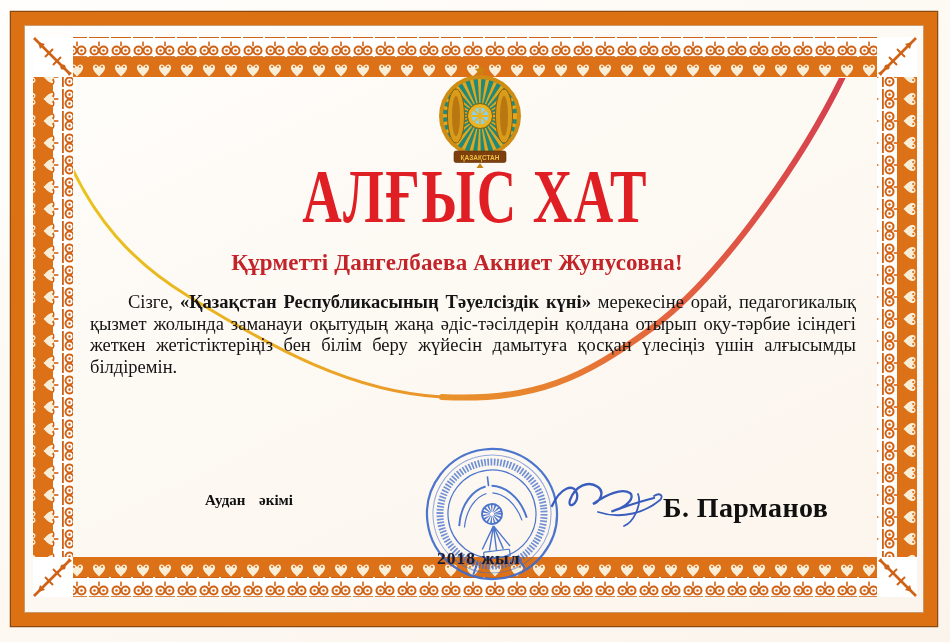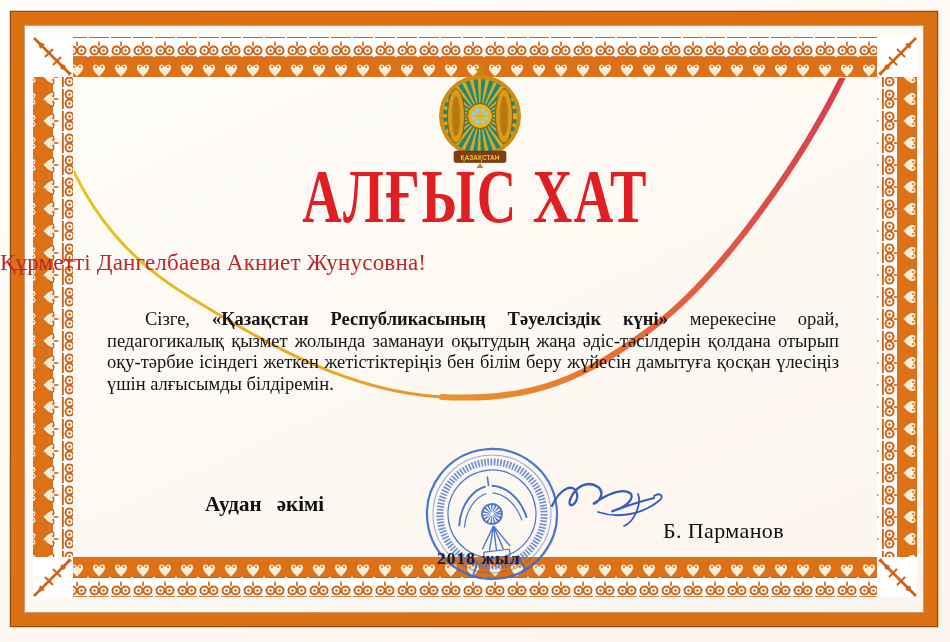--- a/index.html
+++ b/index.html
@@ -13,35 +13,35 @@
     background:linear-gradient(155deg,#fffefc 0%,#fdf9f3 45%,#fbf4ec 100%);
   }
   .frame-svg,.art-svg{position:absolute;left:0;top:0;}
   .emblem{position:absolute;left:423px;top:64px;width:114px;height:104px;}
   .title{
     position:absolute;left:0;top:158px;width:950px;text-align:center;
     font-weight:bold;font-size:76px;line-height:1;color:#e01f24;
     transform:scaleX(.72);letter-spacing:2px;white-space:nowrap;
   }
   .addressee{
-    position:absolute;left:0;top:250px;width:914px;text-align:left;
-    font-weight:normal;font-size:23px;color:#c2242a;letter-spacing:.2px;
+    position:absolute;left:0;top:250px;width:914px;text-align:center;
+    font-weight:bold;font-size:23px;color:#c2242a;letter-spacing:.2px;
   }
   .body-text{
     position:absolute;left:90px;top:292px;width:766px;
     font-size:18.5px;line-height:21.6px;color:#141414;text-align:justify;
   }
-  .body-text p{margin:17px;text-indent:38px;}
+  .body-text p{margin:0;text-indent:38px;}
   .sig-label{
-    position:absolute;left:205px;top:492px;font-weight:bold;font-size:21px;
+    position:absolute;left:205px;top:492px;font-weight:bold;font-size:15px;
     color:#101010;word-spacing:10px;
   }
   .signer{
-    position:absolute;left:663px;top:492px;font-weight:normal;font-size:22px;
-    color:#101010;letter-spacing:.4px;margin-top:26px;
+    position:absolute;left:663px;top:492px;font-weight:bold;font-size:28px;
+    color:#101010;letter-spacing:.4px;
   }
   .stamp-wrap{position:absolute;left:402px;top:436px;width:300px;height:165px;}
   .stamp-year{
     position:absolute;left:437px;top:548px;font-weight:bold;font-size:17.5px;
     color:#1a1d33;letter-spacing:1px;text-shadow:0 0 1px rgba(40,70,160,.35);
   }
 </style>
 </head>
 <body>
 

